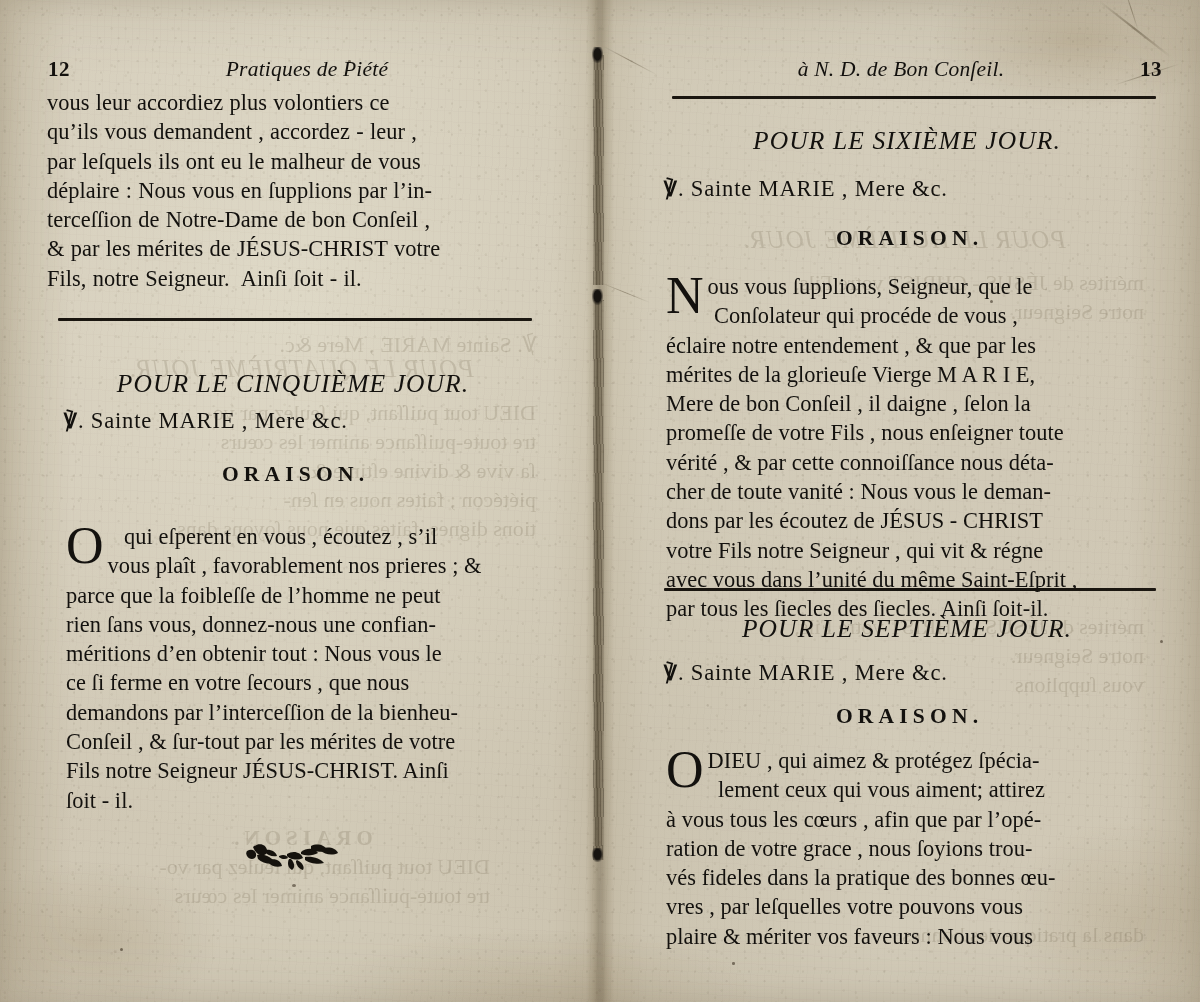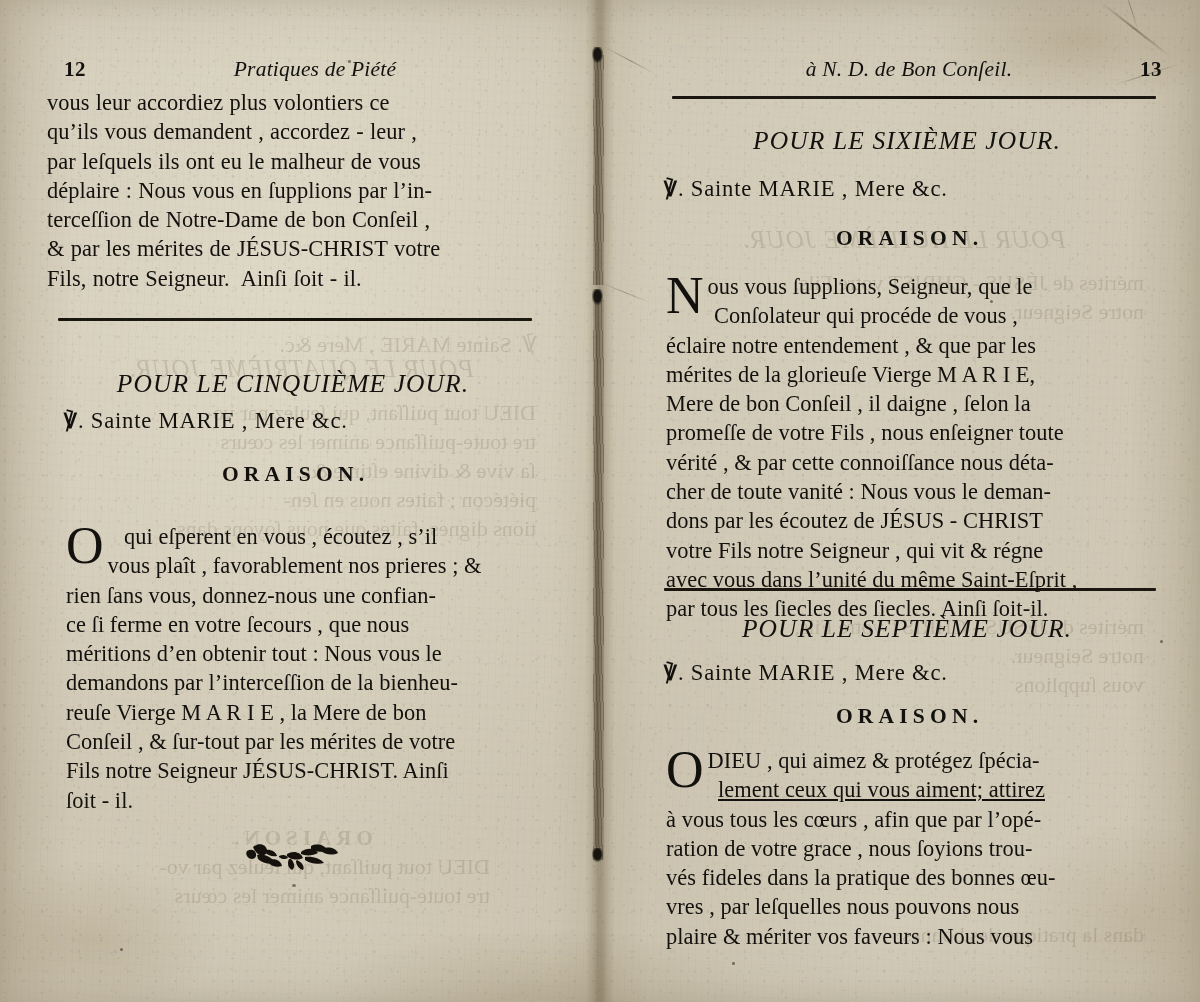--- a/index.html
+++ b/index.html
@@ -124,21 +124,20 @@
   }
   .page.left  { left: 0;   width: 586px; }
   .page.right { left: 614px; width: 586px; }
 
   .running-head {
     position: absolute;
     left: 0; right: 0;
     display: flex;
     align-items: flex-end;
     font-size: 20px;
-    margin-left: 16px;
   }
   .folio {
     font-family: "Liberation Serif", "DejaVu Serif", serif;
     font-size: 21px;
     font-weight: 700;
     letter-spacing: .5px;
   }
   .rh-title {
     flex: 1;
     text-align: center;
@@ -309,25 +308,25 @@
     <div class="versicle" style="left:64px; top:406px;">
       <span class="vsym">℣</span><span class="caps">. Sainte MARIE , Mere &amp;c.</span>
     </div>
 
     <div class="oraison" style="top:462px;">ORAISON.</div>
 
     <div class="prayer" style="left:66px; top:522px; width:474px;">
       <span class="dropcap">O</span>
       <span class="ln" style="padding-left:58px;">qui eſperent en vous , écoutez , s’il</span>
       <span class="ln">vous plaît , favorablement nos prieres ; &amp;</span>
+      <span class="ln">parce que la foibleſſe de l’homme ne peut</span>
       <span class="ln">rien ſans vous, donnez-nous une confian-</span>
+      <span class="ln">méritions d’en obtenir tout : Nous vous le</span>
       <span class="ln">ce ſi ferme en votre ſecours , que nous</span>
-      <span class="ln">méritions d’en obtenir tout : Nous vous le</span>
       <span class="ln">demandons par l’interceſſion de la bienheu-</span>
-      <span class="ln">reuſe Vierge M A R I E , la Mere de bon</span>
       <span class="ln">Conſeil , &amp; ſur-tout par les mérites de votre</span>
       <span class="ln">Fils notre Seigneur JÉSUS-CHRIST. Ainſi</span>
       <span class="ln">ſoit - il.</span>
     </div>
 
     <div class="ornament" style="left:0; right:0; top:838px;">
       <svg width="116" height="34" viewBox="0 0 116 34" aria-hidden="true">
         <g fill="#15120d">
           <path d="M18 9 C24 4, 31 6, 32 12 C33 17, 27 19, 23 16 C20 14, 19 11, 18 9 Z"></path>
           <path d="M12 13 C17 10, 22 13, 21 18 C20 22, 14 22, 12 18 C11 16, 11 14, 12 13 Z"></path>
@@ -400,25 +399,25 @@
 
     <div class="versicle" style="left:50px; top:658px;">
       <span class="vsym">℣</span><span class="caps">. Sainte MARIE , Mere &amp;c.</span>
     </div>
 
     <div class="oraison" style="top:704px;">ORAISON.</div>
 
     <div class="prayer" style="left:52px; top:746px; width:486px;">
       <span class="dropcap">O</span>
       <span class="ln" style="padding-left:14px;">DIEU , qui aimez &amp; protégez ſpécia-</span>
-      <span class="ln" style="padding-left:52px;text-decoration:underline;">lement ceux qui vous aiment; attirez</span>
+      <span class="ln" style="padding-left:52px;">lement ceux qui vous aiment; attirez</span>
       <span class="ln">à vous tous les cœurs , afin que par l’opé-</span>
       <span class="ln">ration de votre grace , nous ſoyions trou-</span>
       <span class="ln">vés fideles dans la pratique des bonnes œu-</span>
-      <span class="ln">vres , par leſquelles nous pouvons nous</span>
+      <span class="ln">vres , par leſquelles votre pouvons vous</span>
       <span class="ln">plaire &amp; mériter vos faveurs : Nous vous</span>
     </div>
   </div>
 
   <div class="gutter"></div>
   <div class="gutter-thread t1"></div>
   <div class="gutter-thread t2"></div>
   <div class="stitch h1"></div>
   <div class="stitch h2"></div>
   <div class="stitch h3"></div>

